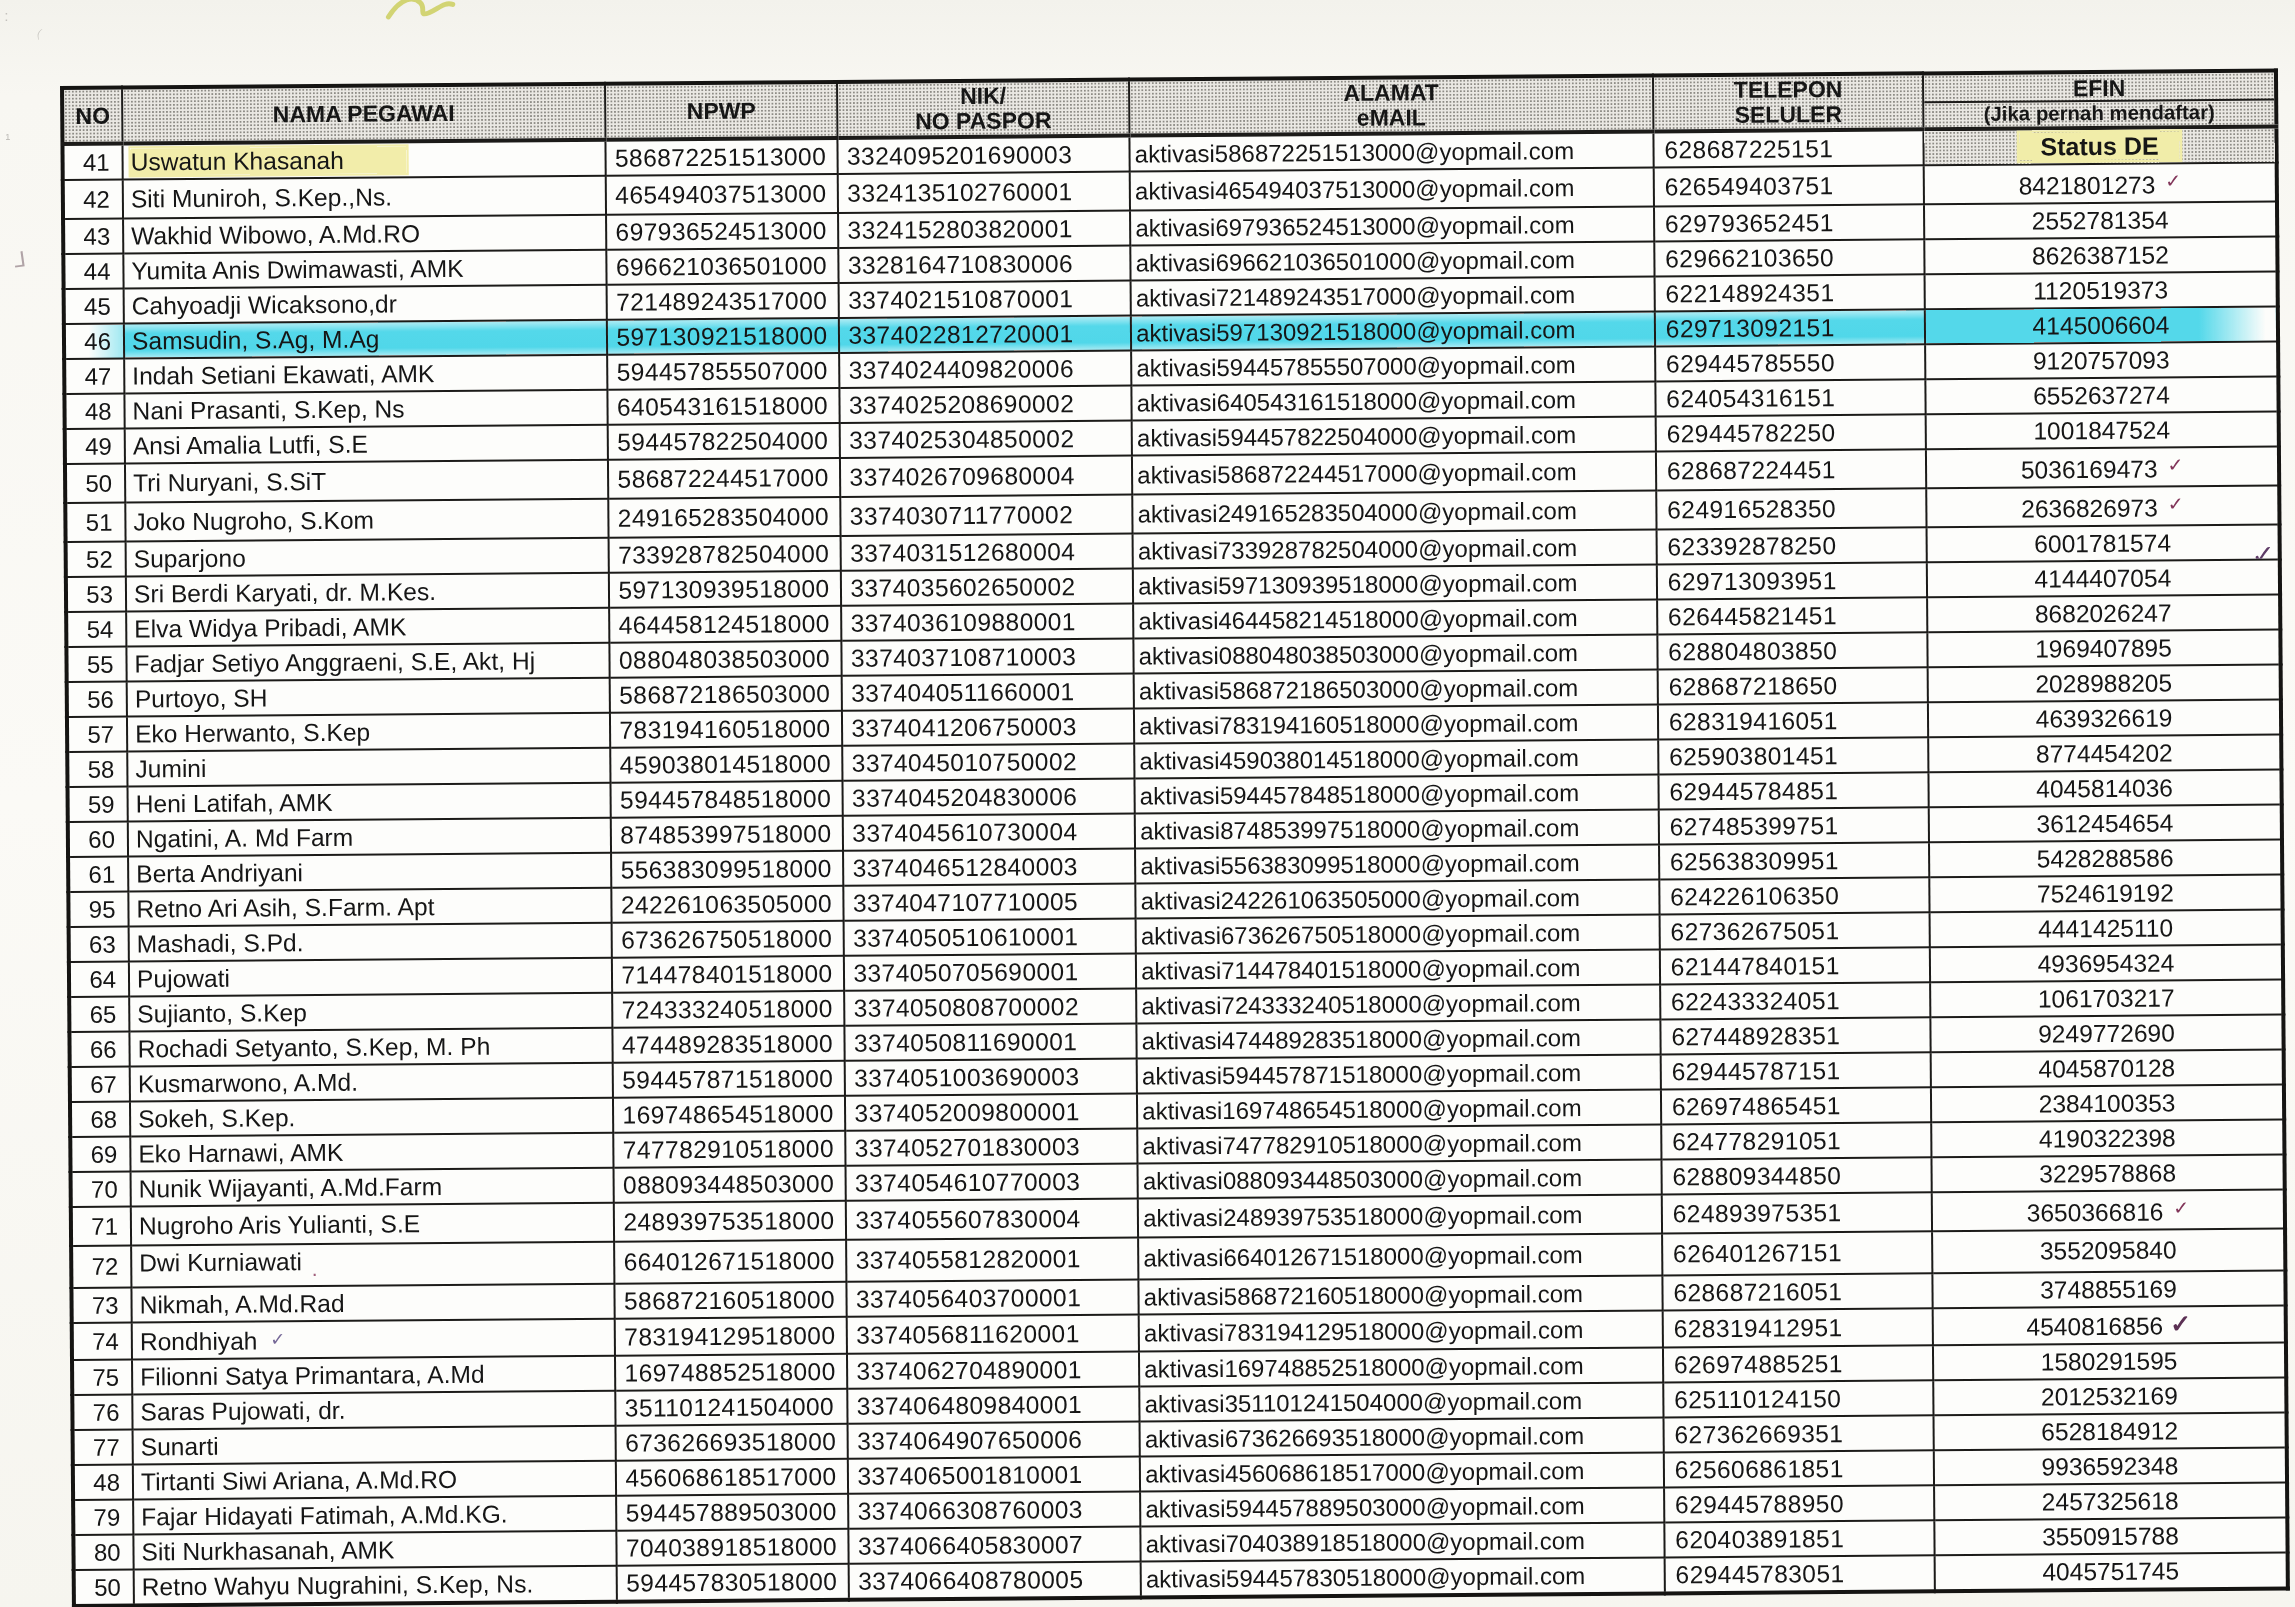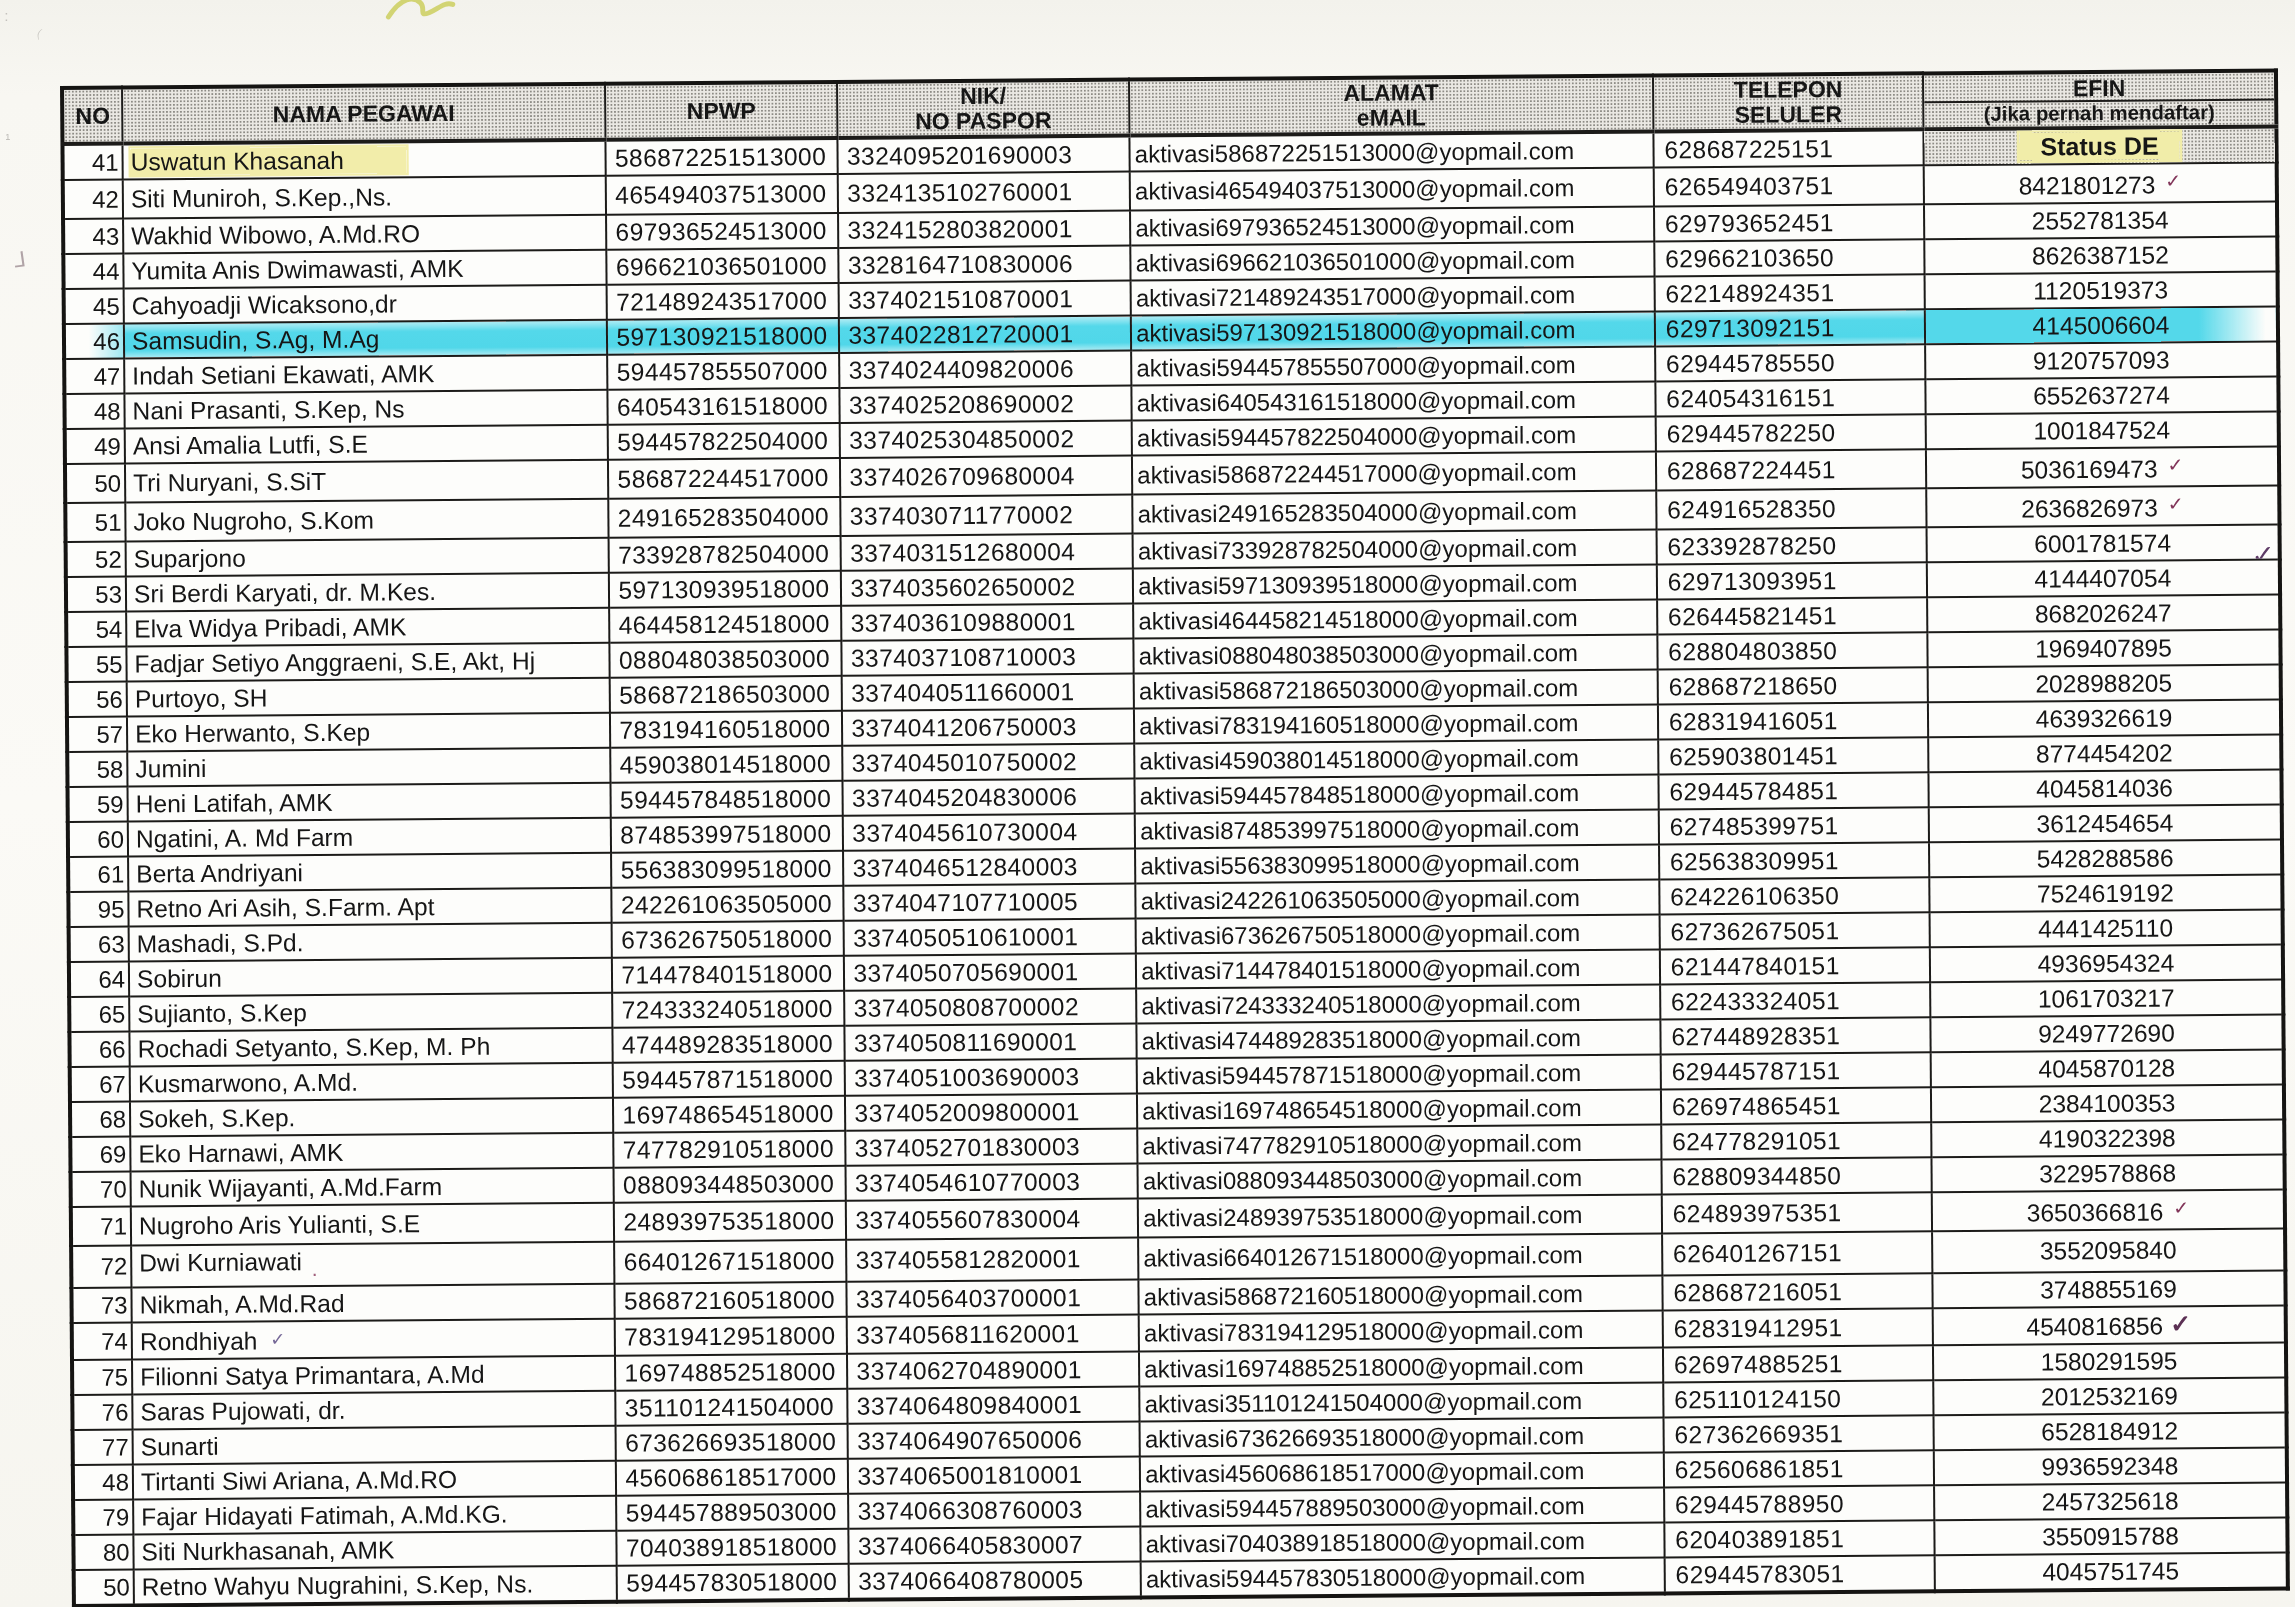--- a/index.html
+++ b/index.html
@@ -16,21 +16,21 @@
   col.w-email{width:524px}col.w-tel{width:270px}col.w-efin{width:353px}
   th,td{border:2.1px solid #1c1b19;border-top-width:2.8px;border-bottom-width:2.8px;overflow:hidden;white-space:nowrap;}
   table{border:4.2px solid #151412;}
   thead th{height:52px;font-size:23px;font-weight:bold;text-align:center;vertical-align:middle;
     border-bottom-width:4.2px;padding:0;}
   .halftone{background-color:#eae8e3;background-image:radial-gradient(#8d8b85 0.8px, rgba(0,0,0,0) 1.1px);background-size:3.5px 3.5px;}
   .hdr-line{line-height:25px;}
   .efin-split .top{border-bottom:2.1px solid #1c1b19;line-height:24px;}
   .efin-split .bot{line-height:23px;font-size:20.4px;}
   td{height:33px;font-size:24.6px;line-height:33px;padding:0 5.6px;vertical-align:middle;}
-  .c-no{text-align:right;padding-right:3px;font-size:24px;}
+  .c-no{text-align:right;padding-right:12px;font-size:24px;}
   .c-nama{padding-left:7px;}
   .c-npwp,.c-nik{padding-left:8.4px;letter-spacing:0.4px;}
   .c-email{padding-left:4.2px;font-size:24px;}
   .c-tel{padding-left:9.8px;letter-spacing:0.4px;}
   .c-efin{text-align:center;position:relative;}
   .hl-yellow{background:#f2edaa;box-shadow:0 0 0 2.1px #f2edaa;padding-right:63px;}
   .status-de{background:#f1eda9;box-shadow:0 0 0 2.8px #f1eda9;font-weight:bold;padding:0 21px;font-size:25px;}
   .row-cyan .c-nama,.row-cyan .c-npwp,.row-cyan .c-nik,.row-cyan .c-email,.row-cyan .c-tel{
     background:linear-gradient(180deg, rgba(80,215,235,.45) 0%, #54d8ea 28%, #50d7e9 78%, rgba(80,215,235,.5) 100%);}
   .row-cyan .c-efin{background:linear-gradient(90deg,#54d8ea 0%,#54d8ea 78%,rgba(84,216,234,0) 97%);}
@@ -301,21 +301,21 @@
           <td class="c-no">63</td>
           <td class="c-nama"><span>Mashadi, S.Pd.</span></td>
           <td class="c-npwp">673626750518000</td>
           <td class="c-nik">3374050510610001</td>
           <td class="c-email">aktivasi673626750518000@yopmail.com</td>
           <td class="c-tel">627362675051</td>
           <td class="c-efin"><span>4441425110</span></td>
         </tr>
         <tr>
           <td class="c-no">64</td>
-          <td class="c-nama"><span>Sobirun</span></td>
+          <td class="c-nama"><span>Pujowati</span></td>
           <td class="c-npwp">714478401518000</td>
           <td class="c-nik">3374050705690001</td>
           <td class="c-email">aktivasi714478401518000@yopmail.com</td>
           <td class="c-tel">621447840151</td>
           <td class="c-efin"><span>4936954324</span></td>
         </tr>
         <tr>
           <td class="c-no">65</td>
           <td class="c-nama"><span>Sujianto, S.Kep</span></td>
           <td class="c-npwp">724333240518000</td>

